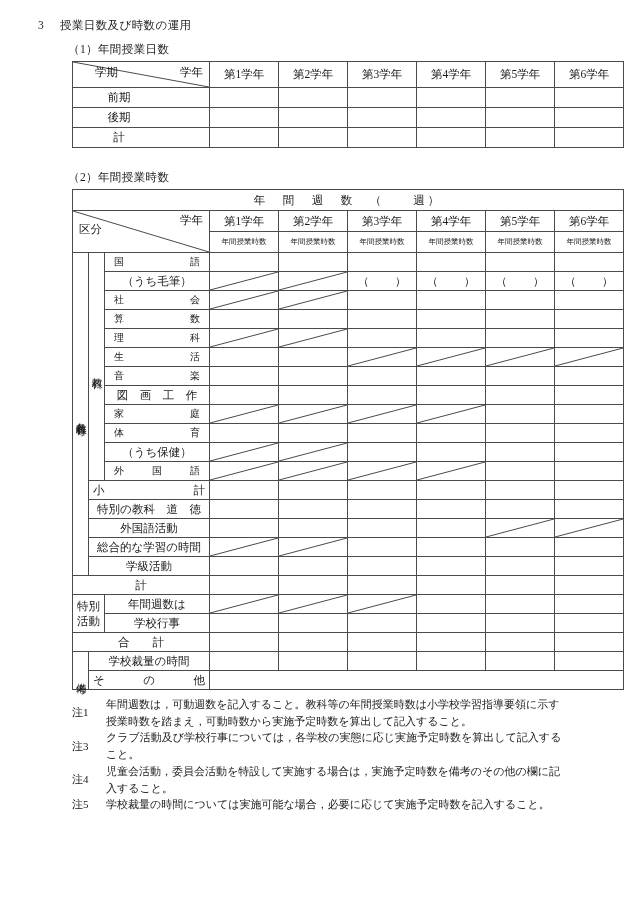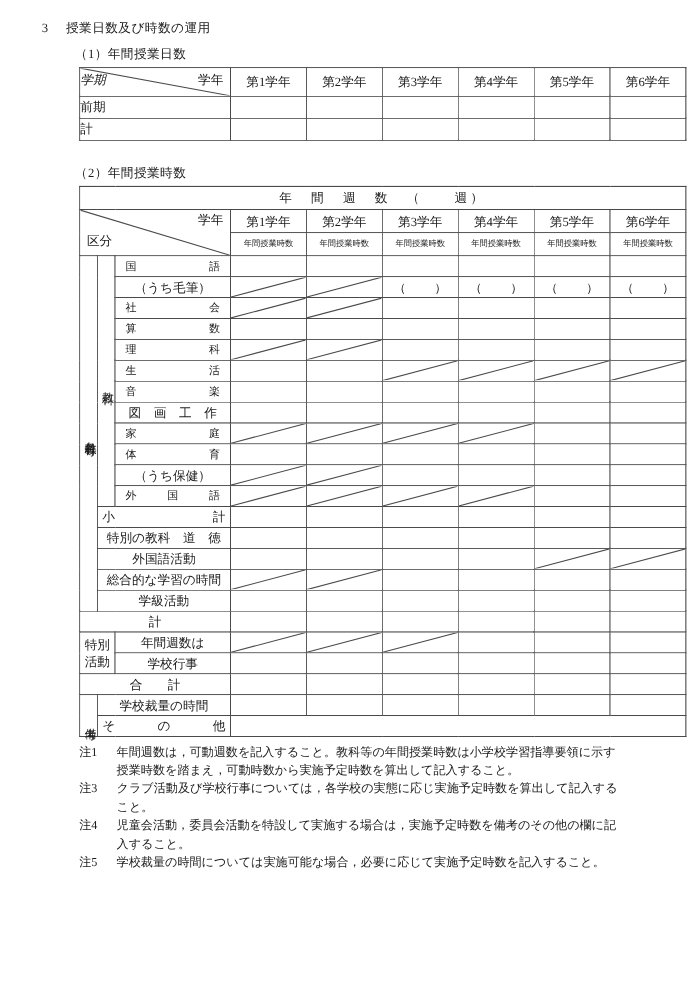--- a/index.html
+++ b/index.html
@@ -62,28 +62,28 @@
   }
   #tbl1 td { height: 20px; font-size: 11.5px; }
   #tbl1 .corner {
     width: 137px;
     height: 26px;
     text-align: left;
     position: relative;
     overflow: hidden;
   }
   #tbl1 .corner .lbl-tl {
-    position: absolute; left: 0; top: 3px; font-size: 11.5px; font-style: italic;
+    position: absolute; left: 22px; top: 3px; font-size: 11.5px;
   }
   #tbl1 .corner .lbl-br {
     position: absolute; right: 6px; top: 3px; font-size: 11.5px;
   }
   #tbl1 .gradehead { height: 26px; font-size: 11.5px; }
   #tbl1 .rowlabel {
-    text-align: left;
+    text-align: center;
     padding-right: 44px;
     font-size: 11.5px;
   }
 
   
   .diag-corner { position: absolute; left: 0; top: 0; width: 100%; height: 100%; }
 
   
   #tbl2 {
     margin-left: 72px;
@@ -94,21 +94,21 @@
   #tbl2 .corner2 {
     height: 42px;
     text-align: left;
     overflow: hidden;
     position: relative;
   }
   #tbl2 .corner2 .lbl-gakunen {
     position: absolute; right: 6px; top: 2px; font-size: 11.5px;
   }
   #tbl2 .corner2 .lbl-kubun {
-    position: absolute; left: 6px; bottom: 5px; font-size: 11.5px; text-align: center;
+    position: absolute; left: 6px; bottom: 15px; font-size: 11.5px; text-align: center;
   }
   #tbl2 .gradehead2 { height: 21px; font-size: 11.5px; }
   #tbl2 .subhead2 { height: 21px; font-size: 7.5px; letter-spacing: 0px; }
 
   
   .vlabel {
     width: 16px;
   }
   .vtext {
     writing-mode: vertical-rl;
@@ -159,21 +159,21 @@
 
   
   .notes {
     margin: 6px 0 0 72px;
     width: 552px;
     font-size: 11px;
     line-height: 1.52;
   }
   .note {
     display: flex;
-    align-items: flex-start;
+    align-items: center;
     margin-bottom: 0px;
   }
   .note-tag {
     flex: 0 0 auto;
     width: 34px;
     white-space: nowrap;
   }
   .note-body {
     flex: 1 1 auto;
     text-indent: 0;
@@ -212,20 +212,29 @@
         </td>
         <td class="gradehead">第1学年</td>
         <td class="gradehead">第2学年</td>
         <td class="gradehead">第3学年</td>
         <td class="gradehead">第4学年</td>
         <td class="gradehead">第5学年</td>
         <td class="gradehead">第6学年</td>
       </tr>
       <tr>
         <td class="rowlabel">前期</td>
+        <td></td>
+        <td></td>
+        <td></td>
+        <td></td>
+        <td></td>
+        <td></td>
+      </tr>
+      <tr>
+        <td class="rowlabel">後期</td>
         <td></td>
         <td></td>
         <td></td>
         <td></td>
         <td></td>
         <td></td>
       </tr>
       <tr>
         <td class="rowlabel">計</td>
         <td></td>

